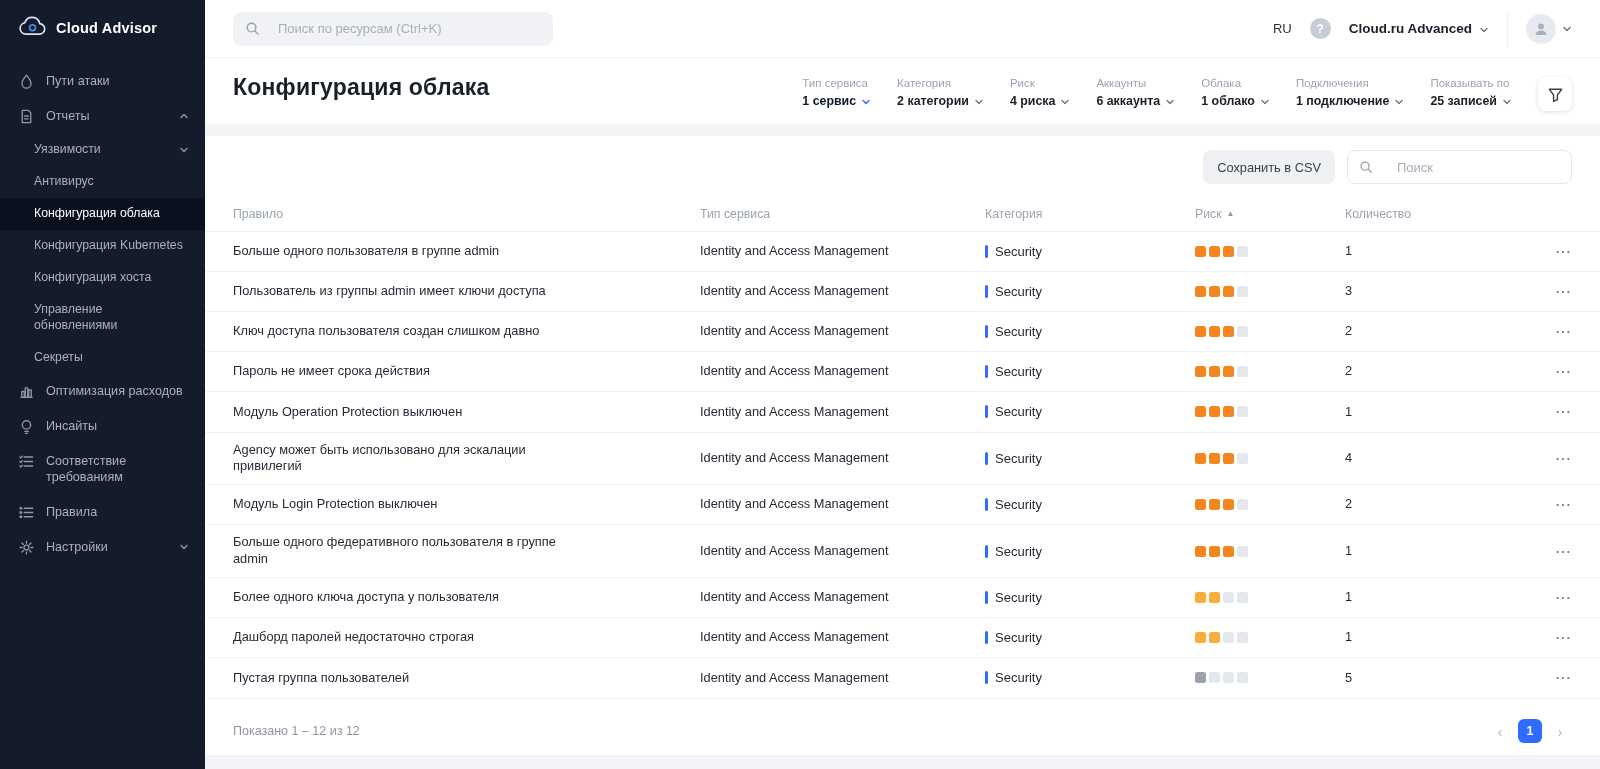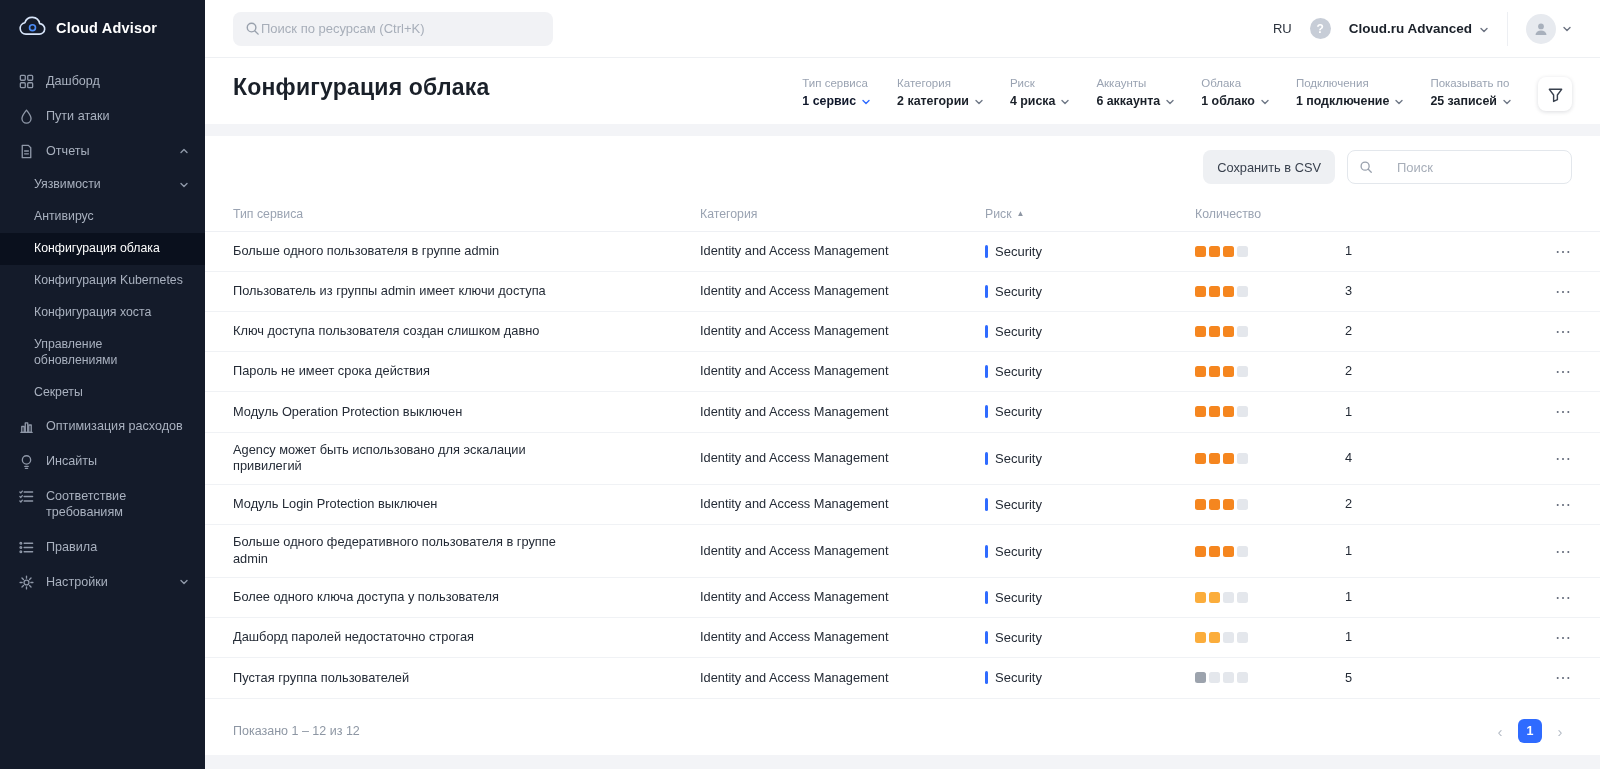--- a/index.html
+++ b/index.html
@@ -16,21 +16,21 @@
   .side-item .chev,.side-sub .chev{margin-left:auto;color:#8F98A8;display:inline-flex;margin-top:3px}
   .side-sub{display:flex;align-items:flex-start;padding:8px 16px 8px 34px;font-size:12.3px;line-height:1.3;cursor:pointer;color:#A9B1BF}
   .side-sub.active{background:#0A101D;color:#fff}
   .chev svg{display:block}
   .chev.up svg{transform:rotate(180deg)}
 
   
   .main{flex:1;display:flex;flex-direction:column;min-width:0;background:#F3F4F7;overflow:hidden}
 
   .topbar{height:58px;min-height:58px;background:#fff;display:flex;align-items:center;padding:0 28px;gap:16px;border-bottom:1px solid #EEF0F3}
-  .search{display:flex;align-items:center;gap:1px;background:#F1F2F5;border-radius:8px;height:34px;width:320px;padding:0 12px;color:#9AA2AE}
+  .search{display:flex;align-items:center;gap:18px;background:#F1F2F5;border-radius:8px;height:34px;width:320px;padding:0 12px;color:#9AA2AE}
   .search input,.table-search input{border:0;background:transparent;outline:none;font-size:13px;color:#333;width:100%;font-family:inherit}
   .search input::placeholder,.table-search input::placeholder{color:#A7AEB9}
   .top-right{margin-left:auto;display:flex;align-items:center;gap:18px}
   .lang{font-size:13px;color:#2A313C;cursor:pointer}
   .help{width:21px;height:21px;border-radius:50%;background:#C7CDD7;color:#fff;font-size:12px;font-weight:700;display:flex;align-items:center;justify-content:center;cursor:pointer}
   .account{display:flex;align-items:center;gap:7px;font-size:13.5px;font-weight:700;color:#1A2029;cursor:pointer}
   .account .chev{color:#6B7280;display:inline-flex;margin-top:2px}
   .tdivider{width:1px;height:34px;background:#EDEFF3}
   .avatar-wrap{display:flex;align-items:center;gap:6px;cursor:pointer;color:#6B7280}
   .avatar{width:30px;height:30px;border-radius:50%;background:#E7EAEF;display:flex;align-items:center;justify-content:center;color:#A8B0BC}
@@ -83,31 +83,20 @@
           <path d="M8 19 a6 6 0 0 1-1-11.9 A8 8 0 0 1 22.5 8 a5.5 5.5 0 0 1-.5 11 Z" fill="none" stroke="#D7E4F8" stroke-width="1.7" stroke-linejoin="round"></path>
           <circle cx="15" cy="12.2" r="3.1" fill="none" stroke="#4D8DF7" stroke-width="1.7"></circle>
         </svg>
       </span>
       <span>Cloud Advisor</span>
     </div>
     <nav class="side-nav">
         <div class="side-item">
           <span class="nav-icon">
             <svg width="17" height="17" viewBox="0 0 18 18" fill="none" stroke="currentColor" stroke-width="1.4" stroke-linecap="round" stroke-linejoin="round">
-              <rect x="2.5" y="2.5" width="5.2" height="5.2" rx="1"></rect>
-              <rect x="10.3" y="2.5" width="5.2" height="5.2" rx="1"></rect>
-              <rect x="2.5" y="10.3" width="5.2" height="5.2" rx="1"></rect>
-              <rect x="10.3" y="10.3" width="5.2" height="5.2" rx="1"></rect>
-            </svg>
-          </span>
-          <span class="side-label">Дашборд</span>
-        </div>
-        <div class="side-item">
-          <span class="nav-icon">
-            <svg width="17" height="17" viewBox="0 0 18 18" fill="none" stroke="currentColor" stroke-width="1.4" stroke-linecap="round" stroke-linejoin="round">
               <path d="M9 2.2 C9 2.2 4.2 8 4.2 11.2 a4.8 4.8 0 0 0 9.6 0 C13.8 8 9 2.2 9 2.2 Z"></path>
             </svg>
           </span>
           <span class="side-label">Пути атаки</span>
         </div>
         <div class="side-item">
           <span class="nav-icon">
             <svg width="17" height="17" viewBox="0 0 18 18" fill="none" stroke="currentColor" stroke-width="1.4" stroke-linecap="round" stroke-linejoin="round">
               <path d="M4.5 2.5 h6.5 l2.5 2.5 v10.5 h-9 Z"></path>
               <path d="M7 8.5 h4 M7 11.5 h4"></path>
@@ -339,20 +328,21 @@
             <svg width="14" height="14" viewBox="0 0 16 16" fill="none" stroke="#99A1AD" stroke-width="1.5" stroke-linecap="round">
                 <circle cx="7" cy="7" r="4.6"></circle>
                 <path d="M10.6 10.6 L14 14"></path>
               </svg>
           </span>
           <input placeholder="Поиск" style="">
         </div>
       </div>
 
       <div class="thead">
+        <div class="th">Правило</div>
         <div class="th">Тип сервиса</div>
         <div class="th">Категория</div>
         <div class="th">
           <span>Риск</span>
           <span class="sort">▲</span>
         </div>
         <div class="th">Количество</div>
         <div class="th"></div>
       </div>
 

